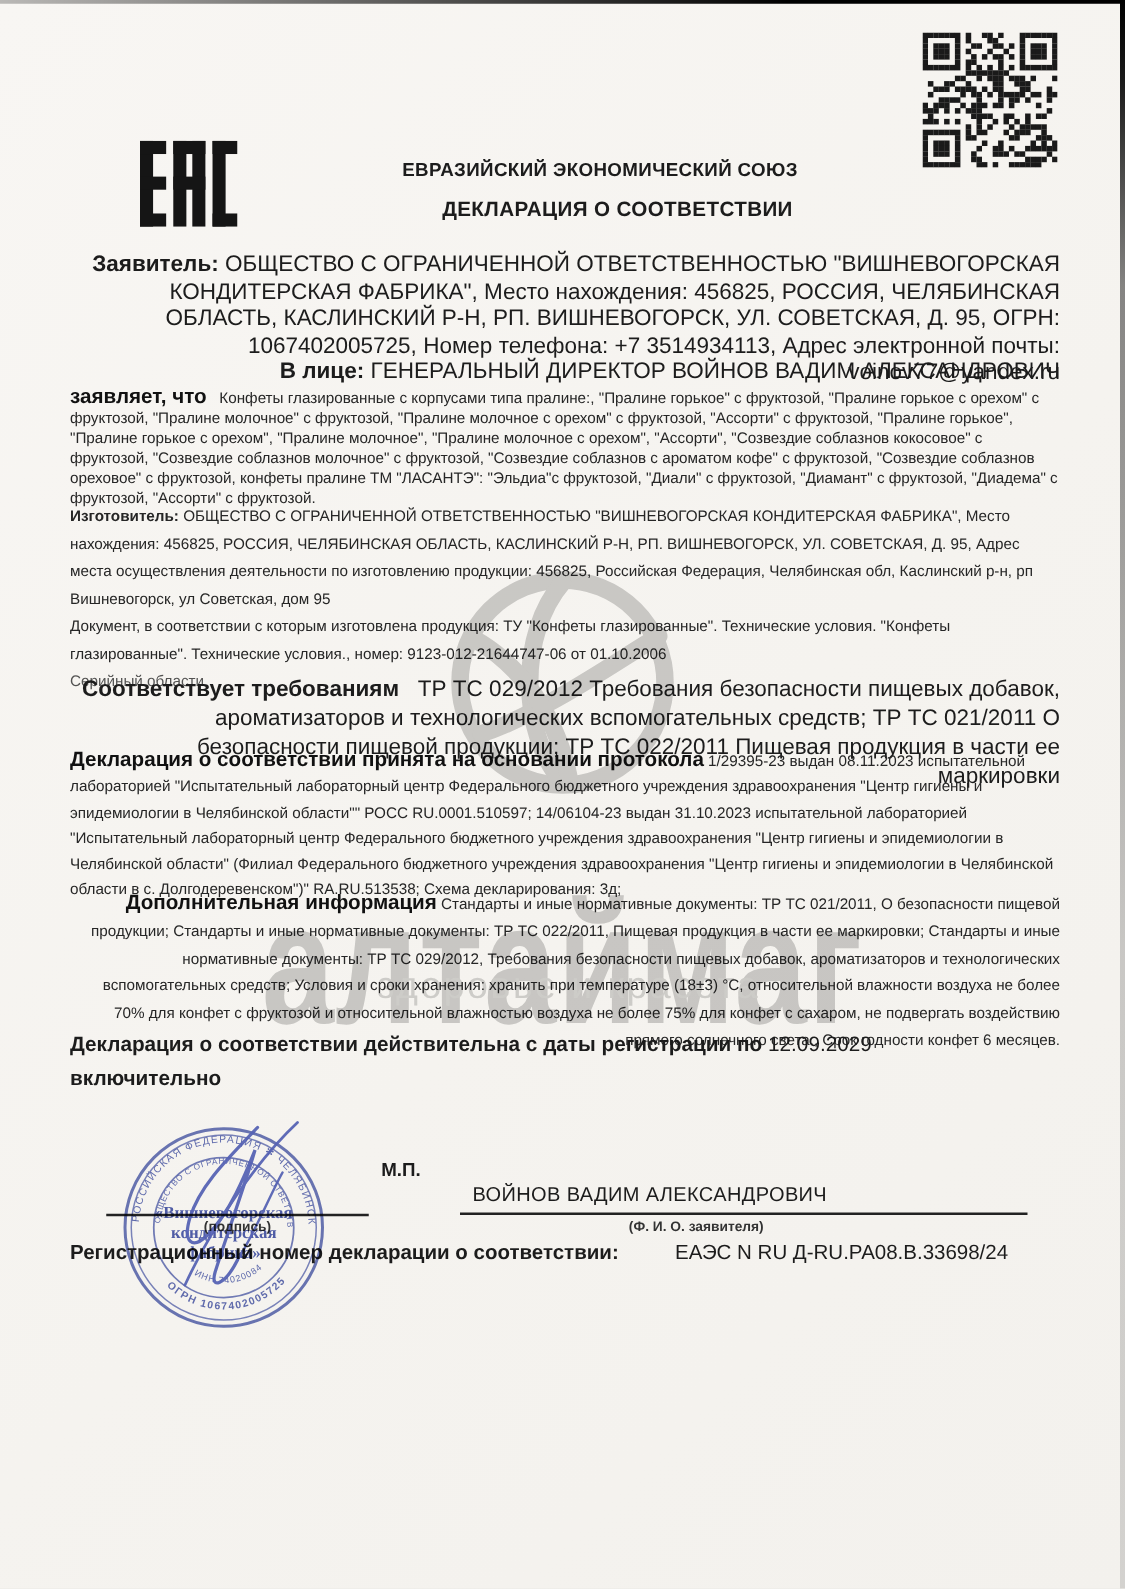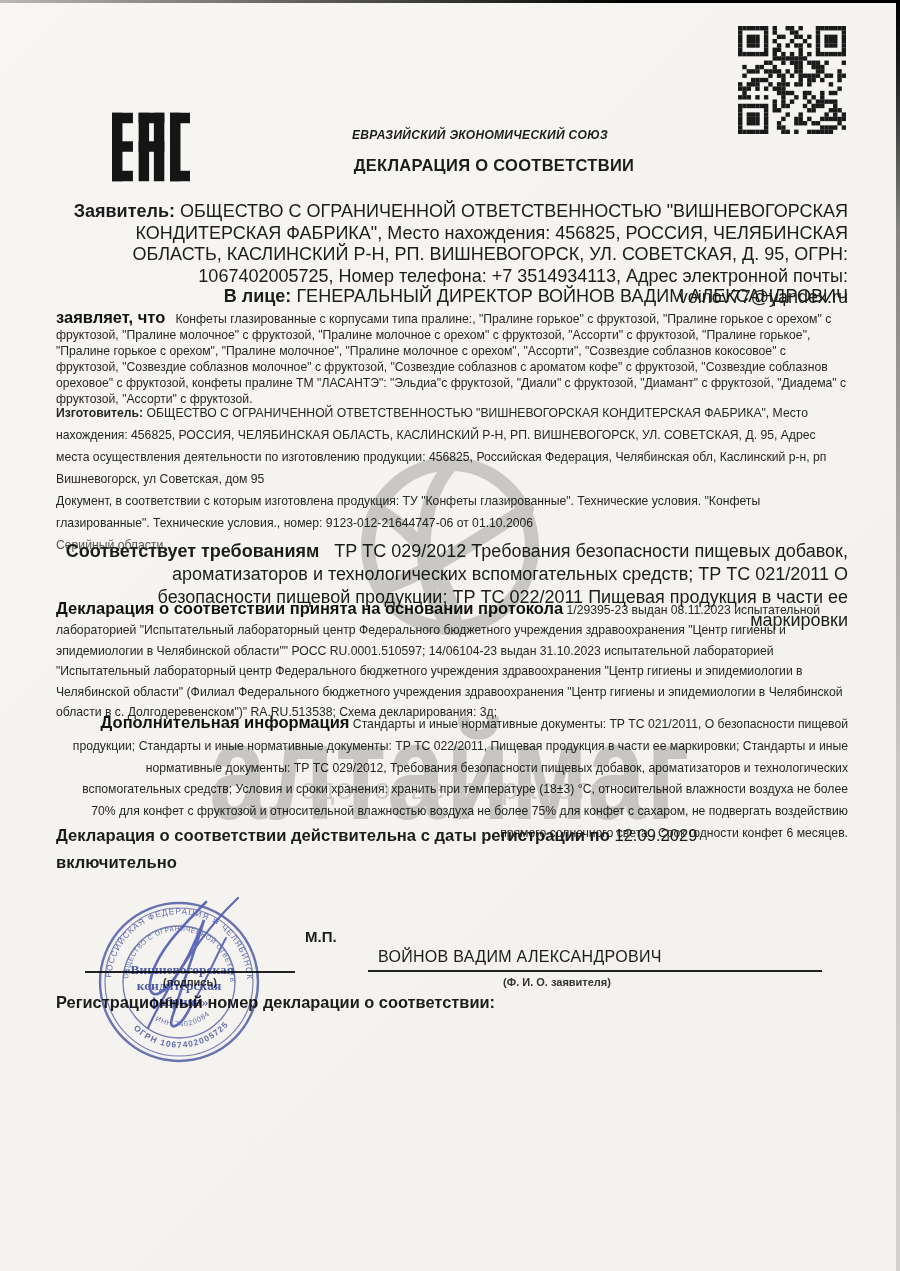--- a/index.html
+++ b/index.html
@@ -9,21 +9,21 @@
     font-family:"Liberation Sans",sans-serif;color:#1c1c1c;overflow:hidden;
   }
   .abs{position:absolute;}
   
   .edge-top{left:0;top:0;width:900px;height:3px;background:linear-gradient(90deg,rgba(0,0,0,.25),#000 70%);z-index:7;}
   .edge-right{right:0;top:0;width:4px;height:1271px;z-index:7;
     background:linear-gradient(180deg,#000 0%,#1a1a1a 5%,rgba(40,40,40,.55) 18%,rgba(110,110,110,.32) 60%,rgba(130,130,130,.28) 100%);}
   
   .eac{left:112px;top:112px;z-index:2;}
   .hdr{left:150px;top:128px;width:660px;text-align:center;z-index:2;}
-  .hdr .l1{font-size:12px;font-weight:bold;letter-spacing:.3px;font-style:italic;}
+  .hdr .l1{font-size:15px;font-weight:bold;letter-spacing:.3px;}
   .hdr .l2{font-size:16.5px;font-weight:bold;margin-top:14px;letter-spacing:.3px;margin-left:28px;}
   .qr{left:738px;top:26px;z-index:2;}
   
   .blk{left:56px;width:792px;z-index:2;}
   .big{font-size:18px;line-height:21.5px;text-align:right;}
   .big b{font-weight:bold;}
   .small{font-size:12.2px;color:#262626;}
   .applicant{top:201px;}
   .person{top:286px;}
   .declares{top:309px;line-height:16px;}
@@ -437,20 +437,21 @@
 
   <div class="abs mp">М.П.</div>
   <div class="abs fio">ВОЙНОВ ВАДИМ АЛЕКСАНДРОВИЧ</div>
   <div class="abs line line-sign"></div>
   <div class="abs line line-name"></div>
   <div class="abs cap cap-sign">(подпись)</div>
   <div class="abs cap cap-name">(Ф. И. О. заявителя)</div>
 
   <div class="abs regrow reg1">
     <span class="lbl">Регистрационный номер декларации о соответствии:</span>
+    <span class="val">ЕАЭС N RU Д-RU.РА08.В.33698/24</span>
   </div>
 
   <div class="abs stamp">
     <svg width="186" height="178" viewBox="0 0 186 178">
       <g fill="none" stroke="#3a4aa5">
         <circle cx="93" cy="88" r="79" stroke-width="2.4" opacity=".85"></circle>
         <circle cx="93" cy="88" r="74" stroke-width="1.2" opacity=".75"></circle>
         <circle cx="93" cy="88" r="56" stroke-width="1.4" opacity=".8"></circle>
       </g>
       <defs>

